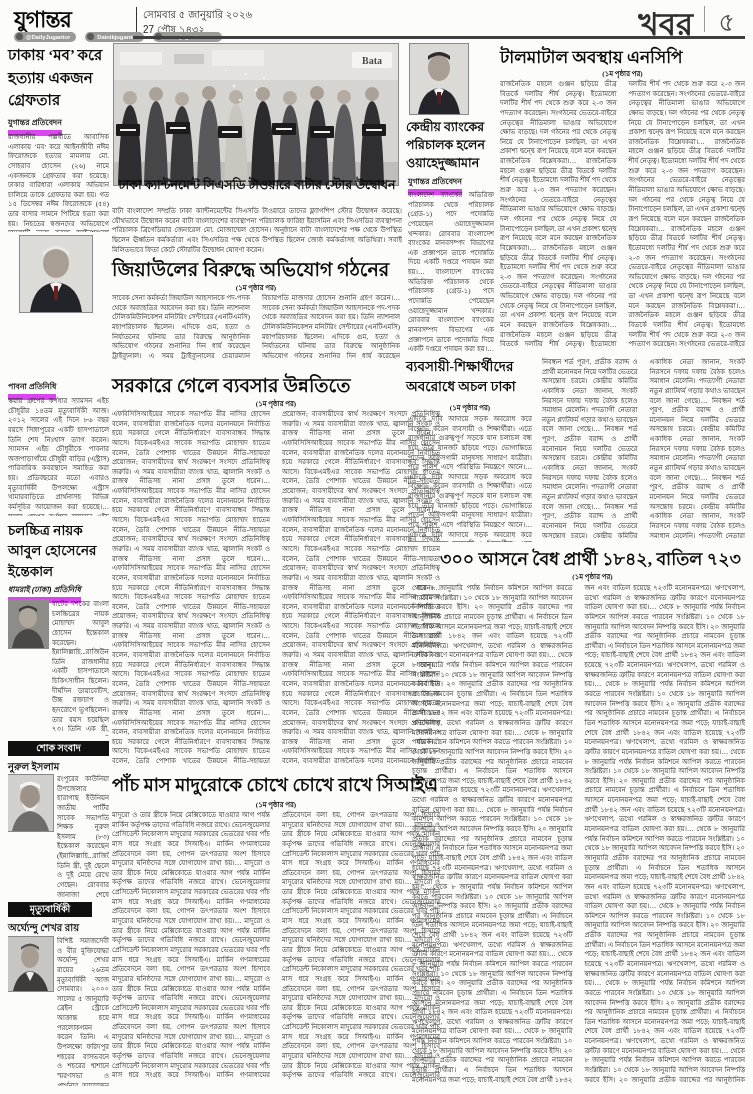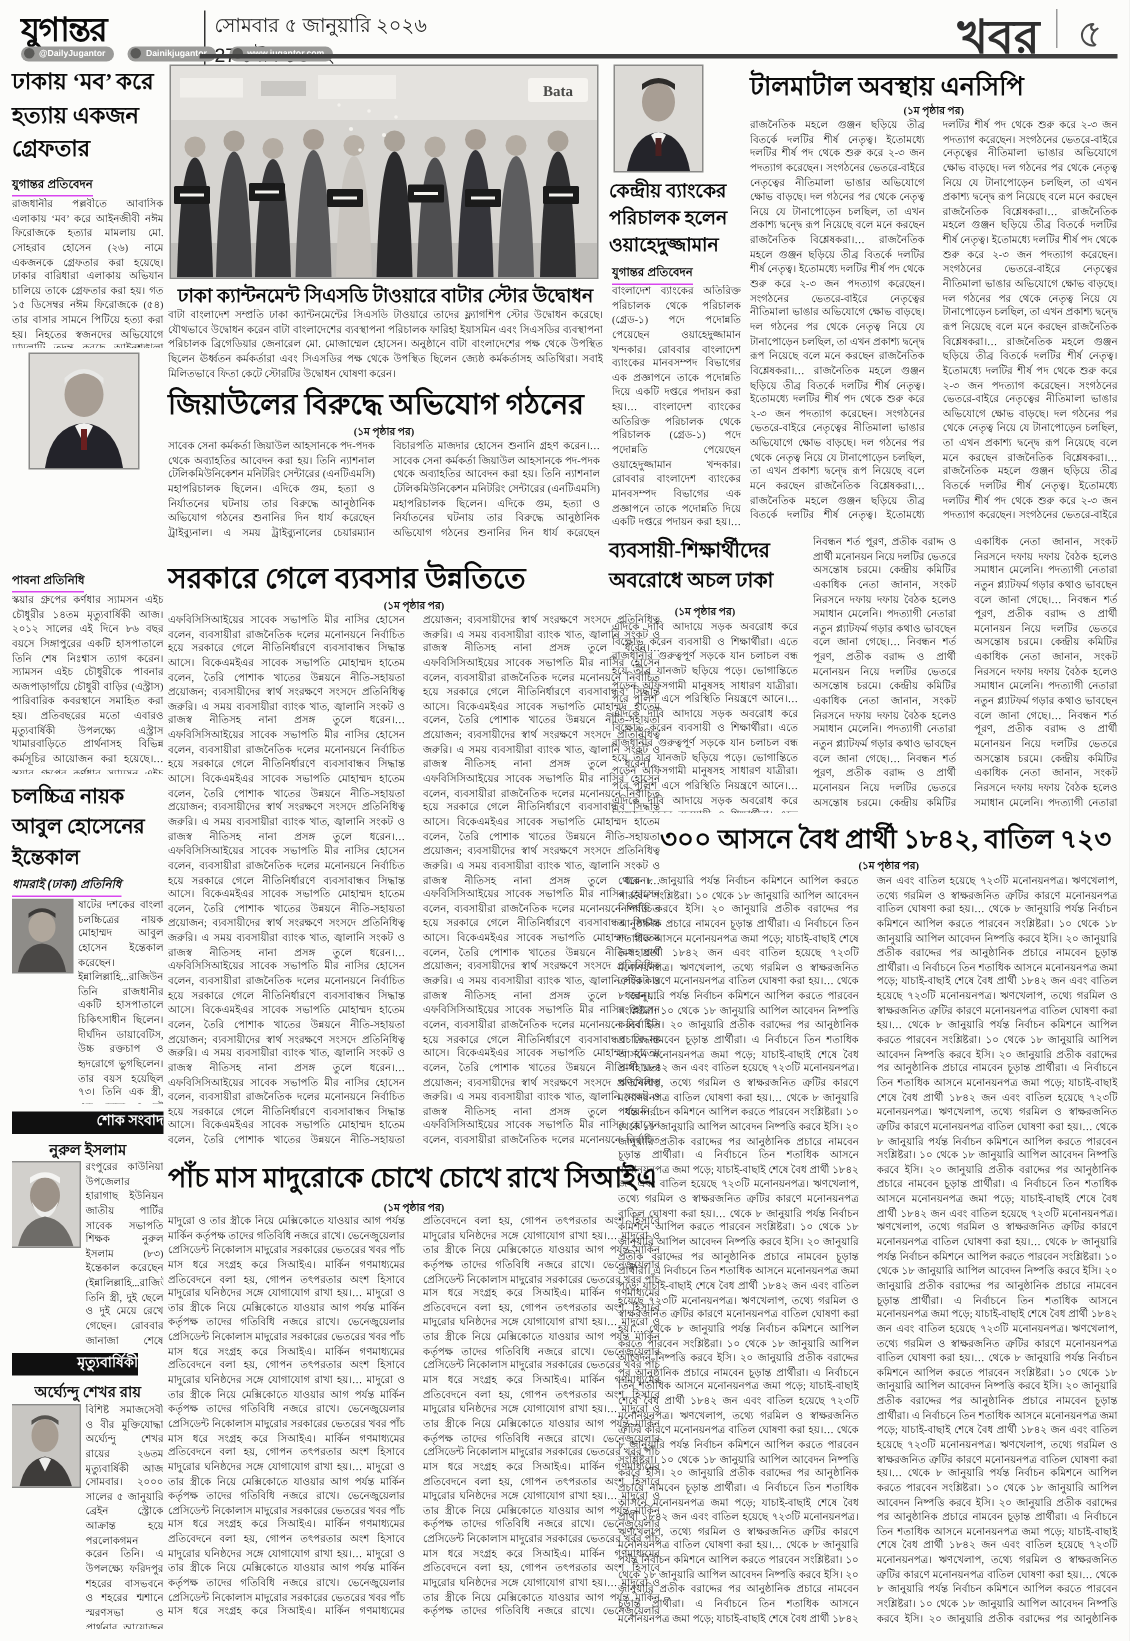--- a/index.html
+++ b/index.html
@@ -4,35 +4,35 @@
 <style>
   * { margin:0; padding:0; box-sizing:border-box; }
   html,body { background:#e9e9e5; }
   .page {
     position:relative; width:753px; height:1094px; margin:0 auto;
     background:#fcfcfa; color:#161616; overflow:hidden;
     font-family:"Liberation Serif","DejaVu Serif",serif;
   }
   .abs { position:absolute; }
   .logo { font-family:"DejaVu Sans",sans-serif; font-weight:bold; font-size:22px; color:#0a0a0a; letter-spacing:-1px; }
-  .dates { font-family:"Liberation Sans",sans-serif; font-size:13px; line-height:1.5; color:#222; border-left:1.5px solid #333; padding-left:6px; }
+  .dates { font-family:"Liberation Sans",sans-serif; font-size:10px; line-height:1.5; color:#222; border-left:1.5px solid #333; padding-left:6px; }
   .pill { display:inline-flex; align-items:center; gap:3px; background:#9a9a98; color:#fff;
           border-radius:6px; height:10px; padding:0 6px 0 2px; margin-right:5px;
           font-family:"Liberation Sans",sans-serif; font-size:5.8px; font-weight:bold; }
   .pill .dot { width:7px; height:7px; border-radius:50%; background:#5a5a58; display:inline-block; }
   .section-title { font-size:31px; font-weight:bold; color:#2e2e2e; }
   .pageno { font-size:26px; color:#4a4a4a; }
   .toprule { background:#3f3f3f; height:3px; }
   .headline { font-weight:bold; text-align:left; color:#0c0c0c; }
   .byline { font-family:"Liberation Sans",sans-serif; font-weight:bold; font-size:7.8px; color:#111; }
-  .byline span { display:inline-block; border-bottom:1px solid #d946ef; padding-bottom:1px; }
+  .byline span { display:inline-block; border-bottom:6px solid #d946ef; padding-bottom:1px; }
   .body-text { font-size:6.8px; line-height:1.42; text-align:justify; color:#222; overflow:hidden; }
   .marker { text-align:center; font-size:7px; font-weight:bold; color:#111; }
-  .banner { background:#101010; color:#fff; font-weight:bold; font-size:9.5px; text-align:right; line-height:15px; }
-  .name-head { font-weight:bold; font-size:10px; text-align:center; }
+  .banner { background:#101010; color:#fff; font-weight:bold; font-size:9.5px; text-align:center; line-height:15px; }
+  .name-head { font-weight:bold; font-size:10px; }
   .cols2 { column-count:2; column-gap:12px; }
   .photo-frame { background:#cfcdc9; outline:1px solid #8a8a88; }
   .float-photo { float:left; margin:1px 4px 2px 0; background:#b9b7b3; outline:1px solid #8a8a88; }
   .cap-bold { font-weight:bold; font-size:12.5px; text-align:center; white-space:nowrap; color:#0c0c0c; }
 </style>
 </head>
 <body>
 
 <div class="page">
 
@@ -192,21 +192,21 @@
           <rect x="252" y="85" width="16" height="2"></rect>
         <circle cx="120" cy="42" r="1.4"></circle>
           <circle cx="132" cy="30" r="1.2"></circle>
           <circle cx="142" cy="46" r="1.4"></circle>
         <circle cx="112" cy="26" r="1.1"></circle>
           <circle cx="150" cy="34" r="1.2"></circle>
           <circle cx="126" cy="56" r="1.2"></circle>
       </g>
     </svg>
   </div>
-  <div class="abs cap-bold" style="left:112px;top:188px;width:290px;text-align:center;">ঢাকা ক্যান্টনমেন্ট সিএসডি টাওয়ারে বাটার স্টোর উদ্বোধন</div>
+  <div class="abs cap-bold" style="left:112px;top:176px;width:290px;text-align:center;">ঢাকা ক্যান্টনমেন্ট সিএসডি টাওয়ারে বাটার স্টোর উদ্বোধন</div>
   <div class="abs body-text" style="left:112px;top:206px;width:290px;height:46px;">বাটা বাংলাদেশ সম্প্রতি ঢাকা ক্যান্টনমেন্টের সিএসডি টাওয়ারে তাদের ফ্ল্যাগশিপ স্টোর উদ্বোধন করেছে। যৌথভাবে উদ্বোধন করেন বাটা বাংলাদেশের ব্যবস্থাপনা পরিচালক ফারিহা ইয়াসমিন এবং সিএসডির ব্যবস্থাপনা পরিচালক ব্রিগেডিয়ার জেনারেল মো. মোজাম্মেল হোসেন। অনুষ্ঠানে বাটা বাংলাদেশের পক্ষ থেকে উপস্থিত ছিলেন ঊর্ধ্বতন কর্মকর্তারা এবং সিএসডির পক্ষ থেকে উপস্থিত ছিলেন জ্যেষ্ঠ কর্মকর্তাসহ অতিথিরা। সবাই মিলিতভাবে ফিতা কেটে স্টোরটির উদ্বোধন ঘোষণা করেন।</div>
 
   <div class="abs headline" style="left:112px;top:255px;width:288px;font-size:19px;">জিয়াউলের বিরুদ্ধে অভিযোগ গঠনের</div>
   <div class="abs marker" style="left:112px;top:282px;width:288px;">(১ম পৃষ্ঠার পর)</div>
   <div class="abs body-text cols2" style="left:112px;top:293px;width:288px;height:76px;">সাবেক সেনা কর্মকর্তা জিয়াউল আহসানকে পদ-পদক থেকে অব্যাহতির আবেদন করা হয়। তিনি ন্যাশনাল টেলিকমিউনিকেশন মনিটরিং সেন্টারের (এনটিএমসি) মহাপরিচালক ছিলেন। এদিকে গুম, হত্যা ও নির্যাতনের ঘটনায় তার বিরুদ্ধে আনুষ্ঠানিক অভিযোগ গঠনের শুনানির দিন ধার্য করেছেন ট্রাইব্যুনাল। এ সময় ট্রাইব্যুনালের চেয়ারম্যান বিচারপতি মাজদার হোসেন শুনানি গ্রহণ করেন।… সাবেক সেনা কর্মকর্তা জিয়াউল আহসানকে পদ-পদক থেকে অব্যাহতির আবেদন করা হয়। তিনি ন্যাশনাল টেলিকমিউনিকেশন মনিটরিং সেন্টারের (এনটিএমসি) মহাপরিচালক ছিলেন। এদিকে গুম, হত্যা ও নির্যাতনের ঘটনায় তার বিরুদ্ধে আনুষ্ঠানিক অভিযোগ গঠনের শুনানির দিন ধার্য করেছেন ট্রাইব্যুনাল। এ সময় ট্রাইব্যুনালের চেয়ারম্যান বিচারপতি মাজদার হোসেন শুনানি গ্রহণ করেন।… সাবেক সেনা কর্মকর্তা জিয়াউল আহসানকে পদ-পদক থেকে অব্যাহতির আবেদন করা হয়। তিনি ন্যাশনাল টেলিকমিউনিকেশন মনিটরিং সেন্টারের (এনটিএমসি) মহাপরিচালক ছিলেন। এদিকে গুম, হত্যা ও নির্যাতনের ঘটনায় তার বিরুদ্ধে আনুষ্ঠানিক অভিযোগ গঠনের শুনানির দিন ধার্য করেছেন ট্রাইব্যুনাল। এ সময় ট্রাইব্যুনালের চেয়ারম্যান বিচারপতি মাজদার হোসেন শুনানি গ্রহণ করেন।… সাবেক সেনা কর্মকর্তা জিয়াউল আহসানকে পদ-পদক থেকে অব্যাহতির আবেদন করা হয়। তিনি ন্যাশনাল টেলিকমিউনিকেশন মনিটরিং সেন্টারের (এনটিএমসি) মহাপরিচালক ছিলেন। এদিকে গুম, হত্যা ও নির্যাতনের ঘটনায় তার বিরুদ্ধে আনুষ্ঠানিক অভিযোগ গঠনের শুনানির দিন ধার্য করেছেন ট্রাইব্যুনাল। এ সময় ট্রাইব্যুনালের চেয়ারম্যান বিচারপতি মাজদার হোসেন শুনানি গ্রহণ করেন।…</div>
 
   <div class="abs headline" style="left:112px;top:371px;width:328px;font-size:19px;">সরকারে গেলে ব্যবসার উন্নতিতে</div>
   <div class="abs marker" style="left:112px;top:398px;width:328px;">(১ম পৃষ্ঠার পর)</div>
   <div class="abs body-text cols2" style="left:112px;top:409px;width:328px;height:357px;">এফবিসিসিআইয়ের সাবেক সভাপতি মীর নাসির হোসেন বলেন, ব্যবসায়ীরা রাজনৈতিক দলের মনোনয়নে নির্বাচিত হয়ে সরকারে গেলে নীতিনির্ধারণে ব্যবসাবান্ধব সিদ্ধান্ত আসে। বিকেএমইএর সাবেক সভাপতি মোহাম্মদ হাতেম বলেন, তৈরি পোশাক খাতের উন্নয়নে নীতি-সহায়তা প্রয়োজন; ব্যবসায়ীদের স্বার্থ সংরক্ষণে সংসদে প্রতিনিধিত্ব জরুরি। এ সময় ব্যবসায়ীরা ব্যাংক খাত, জ্বালানি সংকট ও রাজস্ব নীতিসহ নানা প্রসঙ্গ তুলে ধরেন।… এফবিসিসিআইয়ের সাবেক সভাপতি মীর নাসির হোসেন বলেন, ব্যবসায়ীরা রাজনৈতিক দলের মনোনয়নে নির্বাচিত হয়ে সরকারে গেলে নীতিনির্ধারণে ব্যবসাবান্ধব সিদ্ধান্ত আসে। বিকেএমইএর সাবেক সভাপতি মোহাম্মদ হাতেম বলেন, তৈরি পোশাক খাতের উন্নয়নে নীতি-সহায়তা প্রয়োজন; ব্যবসায়ীদের স্বার্থ সংরক্ষণে সংসদে প্রতিনিধিত্ব জরুরি। এ সময় ব্যবসায়ীরা ব্যাংক খাত, জ্বালানি সংকট ও রাজস্ব নীতিসহ নানা প্রসঙ্গ তুলে ধরেন।… এফবিসিসিআইয়ের সাবেক সভাপতি মীর নাসির হোসেন বলেন, ব্যবসায়ীরা রাজনৈতিক দলের মনোনয়নে নির্বাচিত হয়ে সরকারে গেলে নীতিনির্ধারণে ব্যবসাবান্ধব সিদ্ধান্ত আসে। বিকেএমইএর সাবেক সভাপতি মোহাম্মদ হাতেম বলেন, তৈরি পোশাক খাতের উন্নয়নে নীতি-সহায়তা প্রয়োজন; ব্যবসায়ীদের স্বার্থ সংরক্ষণে সংসদে প্রতিনিধিত্ব জরুরি। এ সময় ব্যবসায়ীরা ব্যাংক খাত, জ্বালানি সংকট ও রাজস্ব নীতিসহ নানা প্রসঙ্গ তুলে ধরেন।… এফবিসিসিআইয়ের সাবেক সভাপতি মীর নাসির হোসেন বলেন, ব্যবসায়ীরা রাজনৈতিক দলের মনোনয়নে নির্বাচিত হয়ে সরকারে গেলে নীতিনির্ধারণে ব্যবসাবান্ধব সিদ্ধান্ত আসে। বিকেএমইএর সাবেক সভাপতি মোহাম্মদ হাতেম বলেন, তৈরি পোশাক খাতের উন্নয়নে নীতি-সহায়তা প্রয়োজন; ব্যবসায়ীদের স্বার্থ সংরক্ষণে সংসদে প্রতিনিধিত্ব জরুরি। এ সময় ব্যবসায়ীরা ব্যাংক খাত, জ্বালানি সংকট ও রাজস্ব নীতিসহ নানা প্রসঙ্গ তুলে ধরেন।… এফবিসিসিআইয়ের সাবেক সভাপতি মীর নাসির হোসেন বলেন, ব্যবসায়ীরা রাজনৈতিক দলের মনোনয়নে নির্বাচিত হয়ে সরকারে গেলে নীতিনির্ধারণে ব্যবসাবান্ধব সিদ্ধান্ত আসে। বিকেএমইএর সাবেক সভাপতি মোহাম্মদ হাতেম বলেন, তৈরি পোশাক খাতের উন্নয়নে নীতি-সহায়তা প্রয়োজন; ব্যবসায়ীদের স্বার্থ সংরক্ষণে সংসদে প্রতিনিধিত্ব জরুরি। এ সময় ব্যবসায়ীরা ব্যাংক খাত, জ্বালানি সংকট ও রাজস্ব নীতিসহ নানা প্রসঙ্গ তুলে ধরেন।… এফবিসিসিআইয়ের সাবেক সভাপতি মীর নাসির হোসেন বলেন, ব্যবসায়ীরা রাজনৈতিক দলের মনোনয়নে নির্বাচিত হয়ে সরকারে গেলে নীতিনির্ধারণে ব্যবসাবান্ধব সিদ্ধান্ত আসে। বিকেএমইএর সাবেক সভাপতি মোহাম্মদ হাতেম বলেন, তৈরি পোশাক খাতের উন্নয়নে নীতি-সহায়তা প্রয়োজন; ব্যবসায়ীদের স্বার্থ সংরক্ষণে সংসদে প্রতিনিধিত্ব জরুরি। এ সময় ব্যবসায়ীরা ব্যাংক খাত, জ্বালানি সংকট ও রাজস্ব নীতিসহ নানা প্রসঙ্গ তুলে ধরেন।… এফবিসিসিআইয়ের সাবেক সভাপতি মীর নাসির হোসেন বলেন, ব্যবসায়ীরা রাজনৈতিক দলের মনোনয়নে নির্বাচিত হয়ে সরকারে গেলে নীতিনির্ধারণে ব্যবসাবান্ধব সিদ্ধান্ত আসে। বিকেএমইএর সাবেক সভাপতি মোহাম্মদ হাতেম বলেন, তৈরি পোশাক খাতের উন্নয়নে নীতি-সহায়তা প্রয়োজন; ব্যবসায়ীদের স্বার্থ সংরক্ষণে সংসদে প্রতিনিধিত্ব জরুরি। এ সময় ব্যবসায়ীরা ব্যাংক খাত, জ্বালানি সংকট ও রাজস্ব নীতিসহ নানা প্রসঙ্গ তুলে ধরেন।… এফবিসিসিআইয়ের সাবেক সভাপতি মীর নাসির হোসেন বলেন, ব্যবসায়ীরা রাজনৈতিক দলের মনোনয়নে নির্বাচিত হয়ে সরকারে গেলে নীতিনির্ধারণে ব্যবসাবান্ধব সিদ্ধান্ত আসে। বিকেএমইএর সাবেক সভাপতি মোহাম্মদ হাতেম বলেন, তৈরি পোশাক খাতের উন্নয়নে নীতি-সহায়তা প্রয়োজন; ব্যবসায়ীদের স্বার্থ সংরক্ষণে সংসদে প্রতিনিধিত্ব জরুরি। এ সময় ব্যবসায়ীরা ব্যাংক খাত, জ্বালানি সংকট ও রাজস্ব নীতিসহ নানা প্রসঙ্গ তুলে ধরেন।… এফবিসিসিআইয়ের সাবেক সভাপতি মীর নাসির হোসেন বলেন, ব্যবসায়ীরা রাজনৈতিক দলের মনোনয়নে নির্বাচিত হয়ে সরকারে গেলে নীতিনির্ধারণে ব্যবসাবান্ধব সিদ্ধান্ত আসে। বিকেএমইএর সাবেক সভাপতি মোহাম্মদ হাতেম বলেন, তৈরি পোশাক খাতের উন্নয়নে নীতি-সহায়তা প্রয়োজন; ব্যবসায়ীদের স্বার্থ সংরক্ষণে সংসদে প্রতিনিধিত্ব জরুরি। এ সময় ব্যবসায়ীরা ব্যাংক খাত, জ্বালানি সংকট ও রাজস্ব নীতিসহ নানা প্রসঙ্গ তুলে ধরেন।… এফবিসিসিআইয়ের সাবেক সভাপতি মীর নাসির হোসেন বলেন, ব্যবসায়ীরা রাজনৈতিক দলের মনোনয়নে নির্বাচিত হয়ে সরকারে গেলে নীতিনির্ধারণে ব্যবসাবান্ধব সিদ্ধান্ত আসে। বিকেএমইএর সাবেক সভাপতি মোহাম্মদ হাতেম বলেন, তৈরি পোশাক খাতের উন্নয়নে নীতি-সহায়তা প্রয়োজন; ব্যবসায়ীদের স্বার্থ সংরক্ষণে সংসদে প্রতিনিধিত্ব জরুরি। এ সময় ব্যবসায়ীরা ব্যাংক খাত, জ্বালানি সংকট ও রাজস্ব নীতিসহ নানা প্রসঙ্গ তুলে ধরেন।… এফবিসিসিআইয়ের সাবেক সভাপতি মীর নাসির হোসেন বলেন, ব্যবসায়ীরা রাজনৈতিক দলের মনোনয়নে নির্বাচিত হয়ে সরকারে গেলে নীতিনির্ধারণে ব্যবসাবান্ধব সিদ্ধান্ত আসে। বিকেএমইএর সাবেক সভাপতি মোহাম্মদ হাতেম বলেন, তৈরি পোশাক খাতের উন্নয়নে নীতি-সহায়তা প্রয়োজন; ব্যবসায়ীদের স্বার্থ সংরক্ষণে সংসদে প্রতিনিধিত্ব জরুরি। এ সময় ব্যবসায়ীরা ব্যাংক খাত, জ্বালানি সংকট ও রাজস্ব নীতিসহ নানা প্রসঙ্গ তুলে ধরেন।… এফবিসিসিআইয়ের সাবেক সভাপতি মীর নাসির হোসেন বলেন, ব্যবসায়ীরা রাজনৈতিক দলের মনোনয়নে নির্বাচিত হয়ে সরকারে গেলে নীতিনির্ধারণে ব্যবসাবান্ধব সিদ্ধান্ত আসে। বিকেএমইএর সাবেক সভাপতি মোহাম্মদ হাতেম বলেন, তৈরি পোশাক খাতের উন্নয়নে নীতি-সহায়তা প্রয়োজন; ব্যবসায়ীদের স্বার্থ সংরক্ষণে সংসদে প্রতিনিধিত্ব জরুরি। এ সময় ব্যবসায়ীরা ব্যাংক খাত, জ্বালানি সংকট ও রাজস্ব নীতিসহ নানা প্রসঙ্গ তুলে ধরেন।… এফবিসিসিআইয়ের সাবেক সভাপতি মীর নাসির হোসেন বলেন, ব্যবসায়ীরা রাজনৈতিক দলের মনোনয়নে নির্বাচিত হয়ে সরকারে গেলে নীতিনির্ধারণে ব্যবসাবান্ধব সিদ্ধান্ত আসে। বিকেএমইএর সাবেক সভাপতি মোহাম্মদ হাতেম বলেন, তৈরি পোশাক খাতের উন্নয়নে নীতি-সহায়তা প্রয়োজন; ব্যবসায়ীদের স্বার্থ সংরক্ষণে সংসদে প্রতিনিধিত্ব জরুরি। এ সময় ব্যবসায়ীরা ব্যাংক খাত, জ্বালানি সংকট ও রাজস্ব নীতিসহ নানা প্রসঙ্গ তুলে ধরেন।… এফবিসিসিআইয়ের সাবেক সভাপতি মীর নাসির হোসেন বলেন, ব্যবসায়ীরা রাজনৈতিক দলের মনোনয়নে নির্বাচিত হয়ে সরকারে গেলে নীতিনির্ধারণে ব্যবসাবান্ধব সিদ্ধান্ত আসে। বিকেএমইএর সাবেক সভাপতি মোহাম্মদ হাতেম বলেন, তৈরি পোশাক খাতের উন্নয়নে নীতি-সহায়তা প্রয়োজন; ব্যবসায়ীদের স্বার্থ সংরক্ষণে সংসদে প্রতিনিধিত্ব জরুরি। এ সময় ব্যবসায়ীরা ব্যাংক খাত, জ্বালানি সংকট ও রাজস্ব নীতিসহ নানা প্রসঙ্গ তুলে ধরেন।…</div>
 

